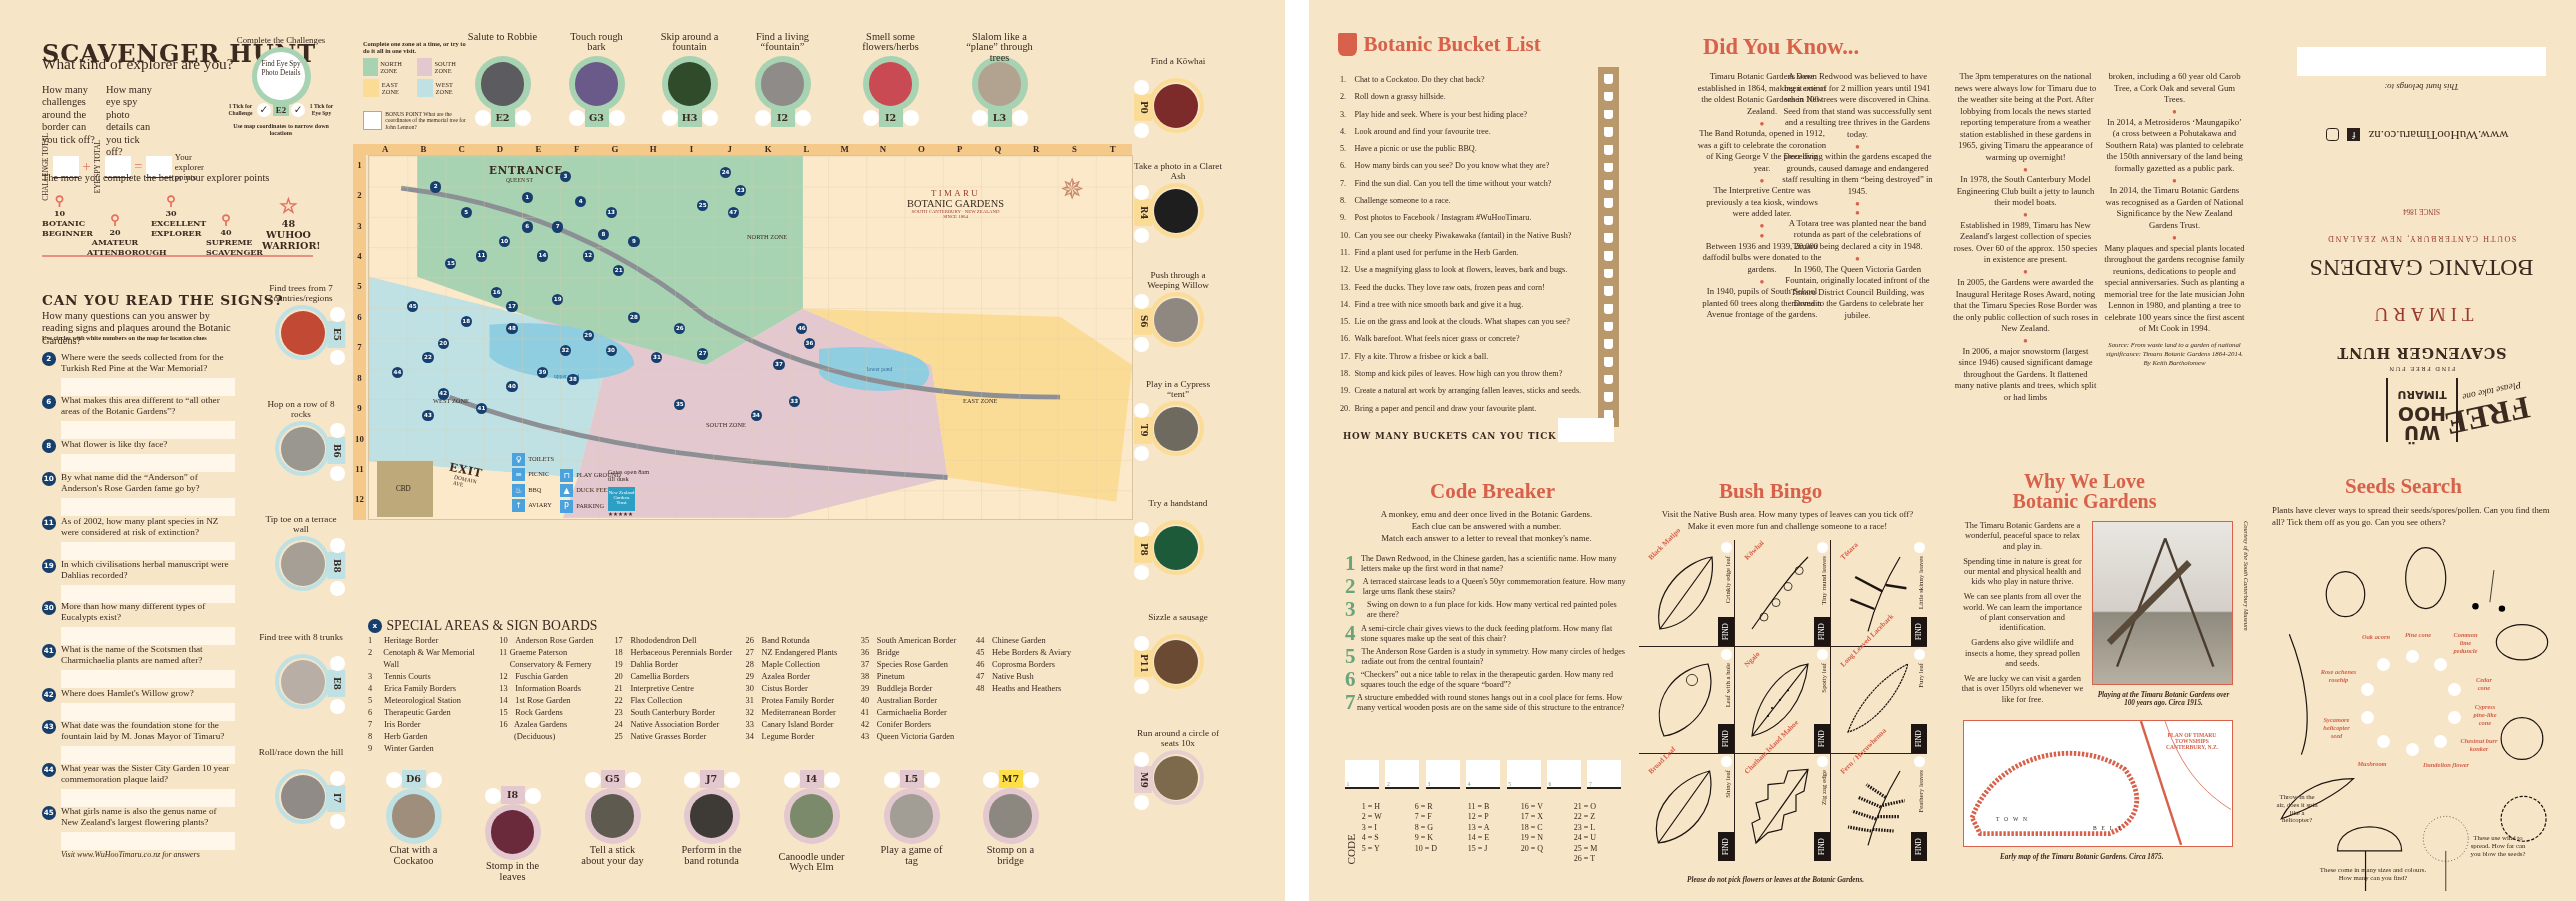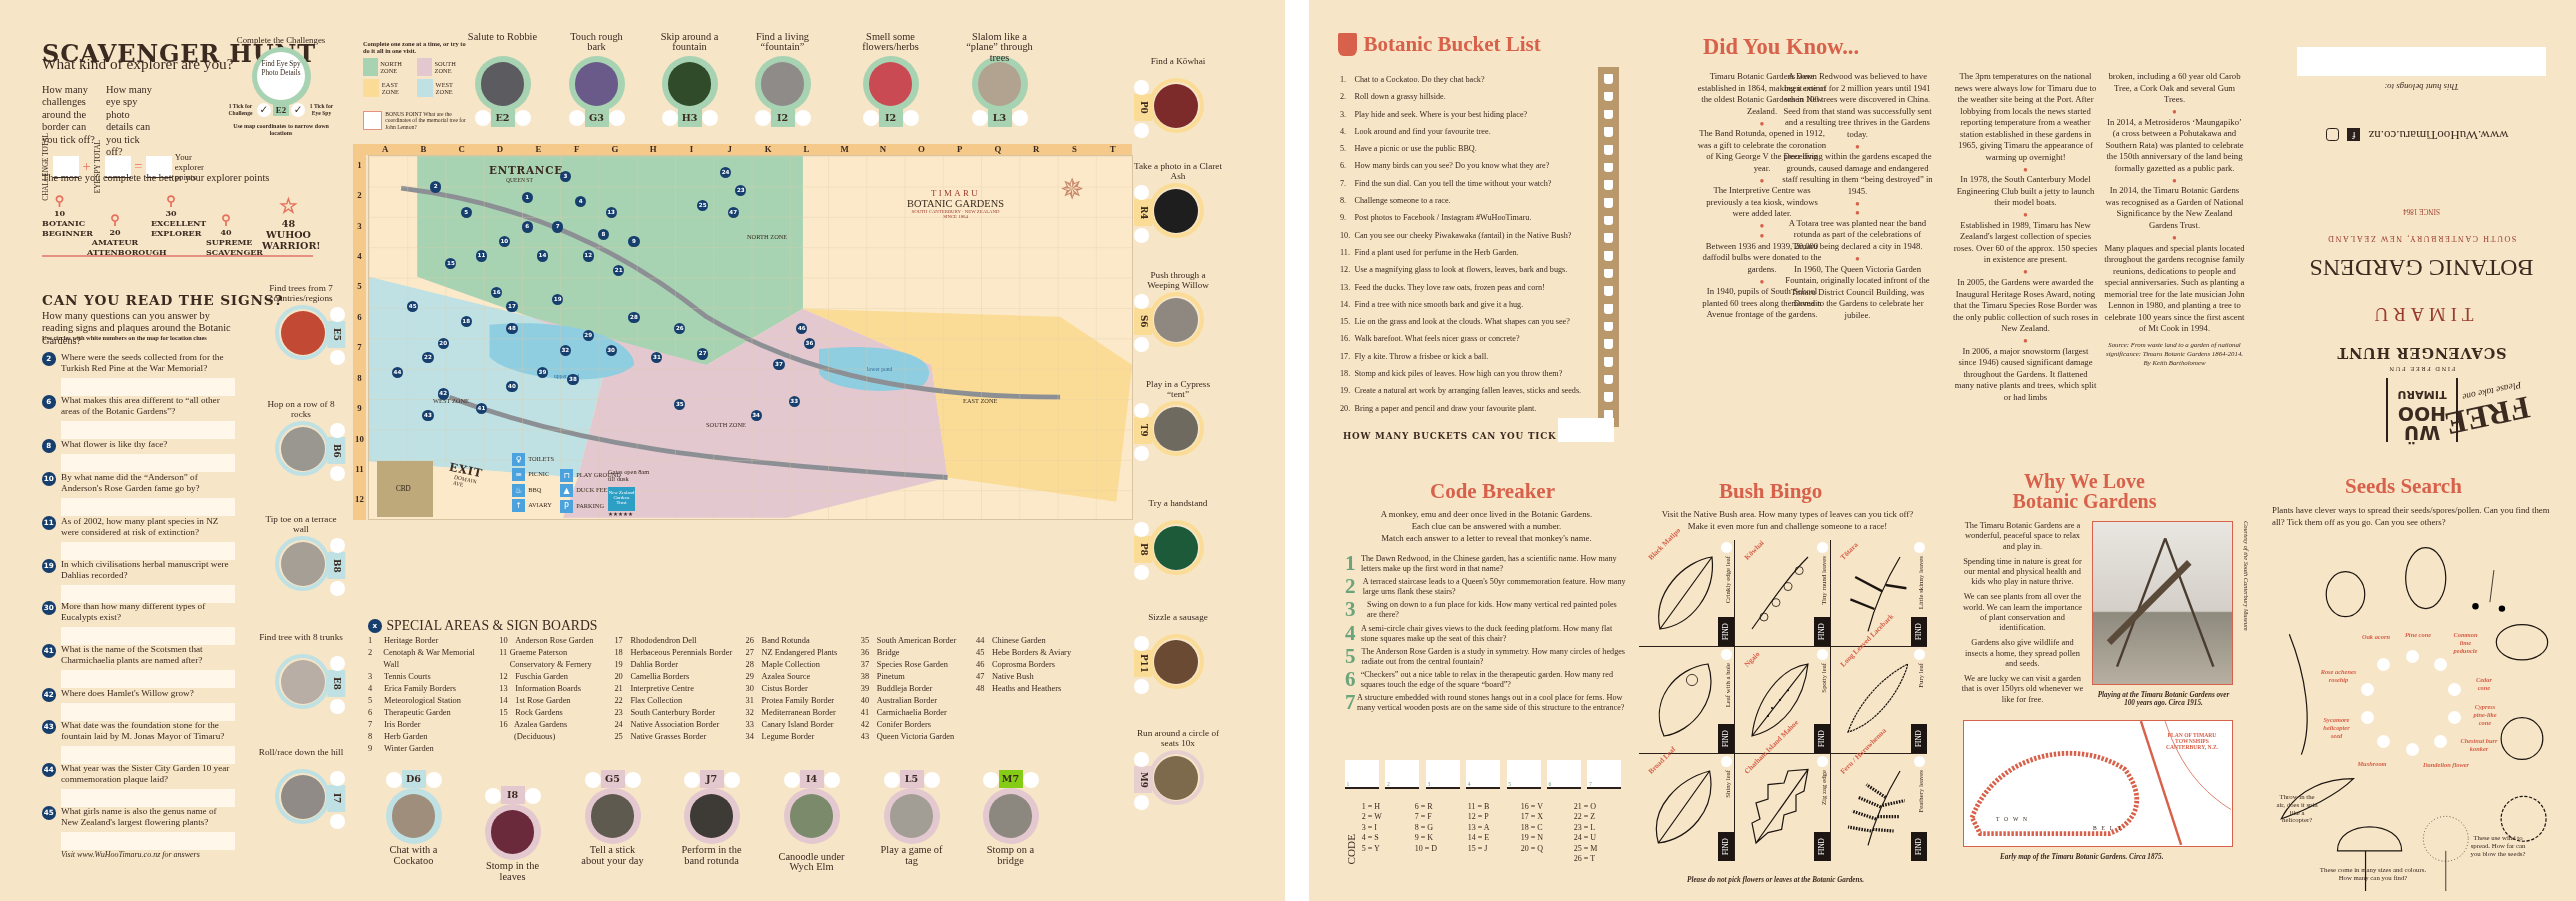--- a/index.html
+++ b/index.html
@@ -407,21 +407,21 @@
       <div class="cap" style="margin-top:8px;">Canoodle under Wych Elm</div>
     </div>
   <div class="badge" style="left:876px;top:770px;">
       <div class="tab" style="background:#e3c8cf;margin:0 auto 0;"><span class="tick" style="left:-16px;"></span><span>L5</span><span class="tick" style="right:-16px;"></span></div>
       <div class="ring" style="background:#e3c8cf;border-color:#e3c8cf;">
         <div class="photo" style="background:#a29e96;"></div>
       </div>
       <div class="cap" style="margin-top:1.6px;">Play a game of tag</div>
     </div>
   <div class="badge" style="left:975px;top:770px;">
-      <div class="tab" style="background:#84cc16;margin:0 auto 0;"><span class="tick" style="left:-16px;"></span><span>M7</span><span class="tick" style="right:-16px;"></span></div>
+      <div class="tab" style="background:#fde047;margin:0 auto 0;"><span class="tick" style="left:-16px;"></span><span>M7</span><span class="tick" style="right:-16px;"></span></div>
       <div class="ring" style="background:#e3c8cf;border-color:#e3c8cf;">
         <div class="photo" style="background:#8c8880;"></div>
       </div>
       <div class="cap" style="margin-top:1.6px;">Stomp on a bridge</div>
     </div>
 
   <div class="map-colhdr">
     <span>A</span>
       <span>B</span>
       <span>C</span>
@@ -680,21 +680,21 @@
       <div class="row">
           <span class="n">27</span>
           <span>NZ Endangered Plants</span>
         </div>
       <div class="row">
           <span class="n">28</span>
           <span>Maple Collection</span>
         </div>
       <div class="row">
           <span class="n">29</span>
-          <span>Azalea Source</span>
+          <span>Azalea Border</span>
         </div>
       <div class="row">
           <span class="n">30</span>
           <span>Cistus Border</span>
         </div>
       <div class="row">
           <span class="n">31</span>
           <span>Protea Family Border</span>
         </div>
       <div class="row">

